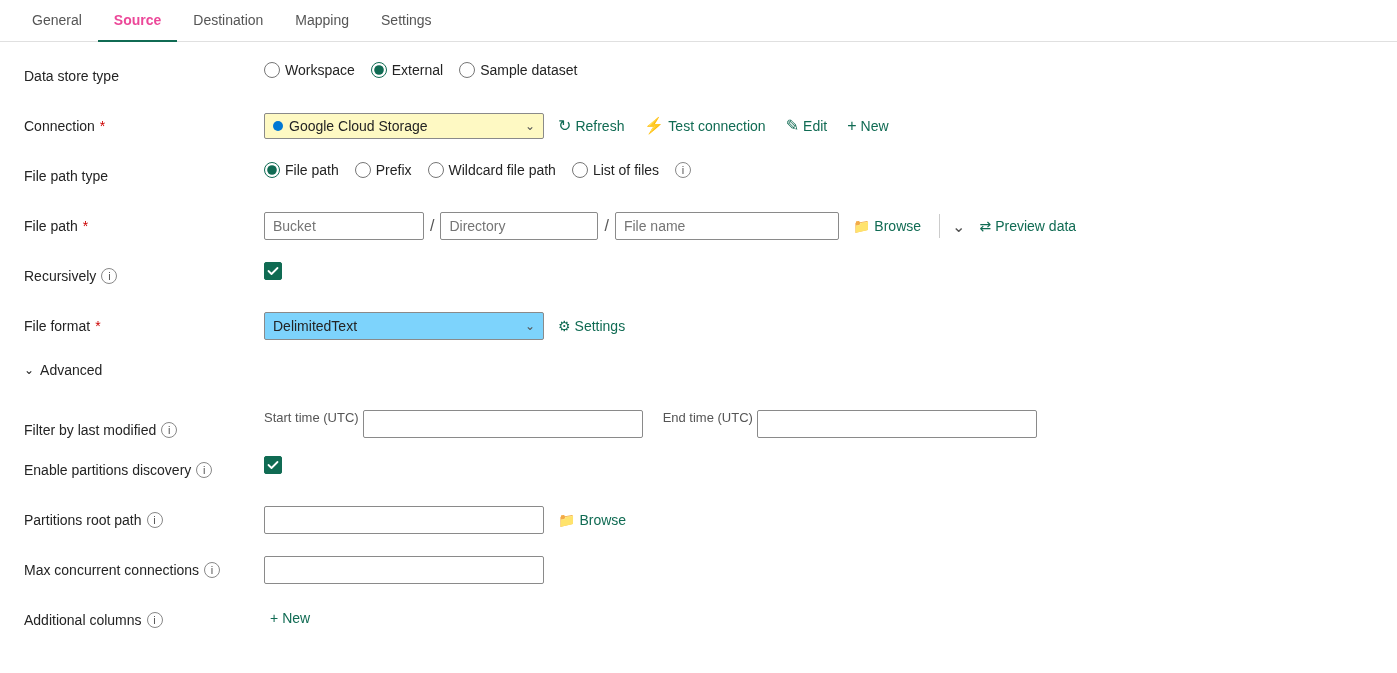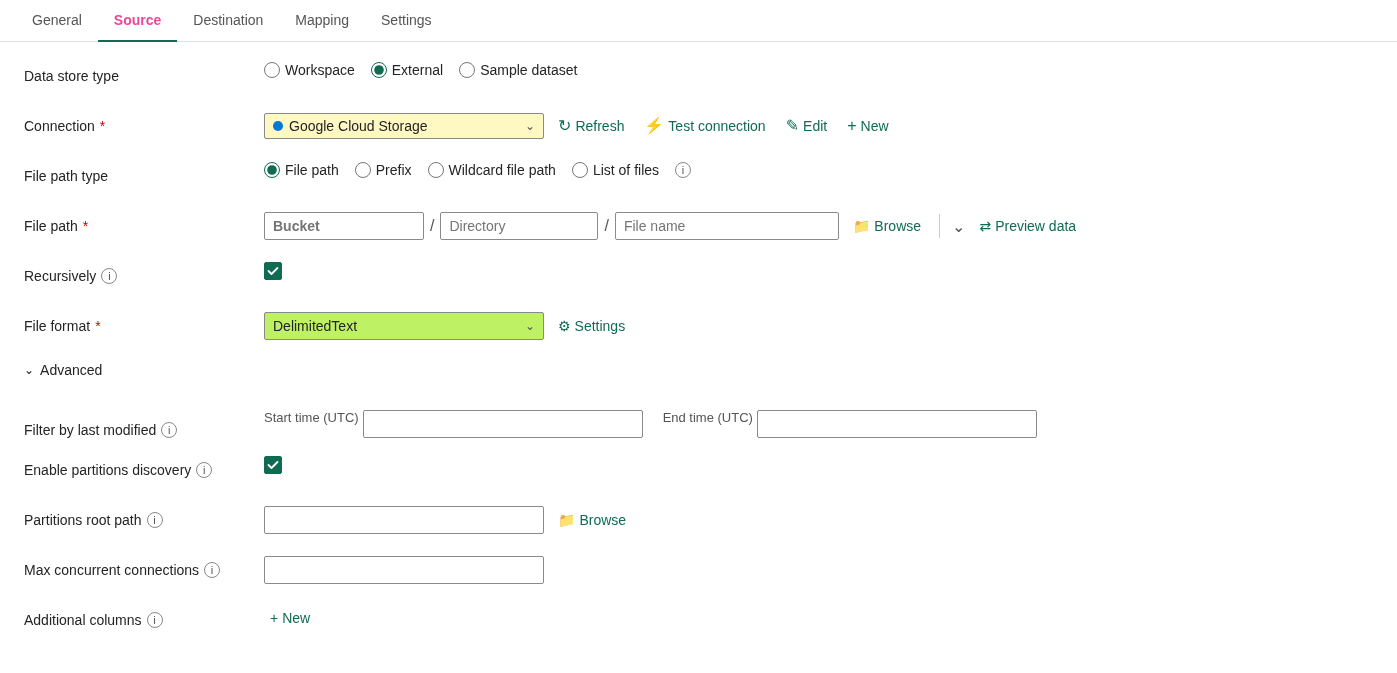--- a/index.html
+++ b/index.html
@@ -158,21 +158,21 @@
     .checkbox-custom svg { width: 12px; height: 12px; }
 
     
     .format-dropdown {
       display: flex;
       align-items: center;
       border: 1px solid #8a8a8a;
       border-radius: 2px;
       padding: 5px 8px;
       width: 280px;
-      background: #bef264;
+      background: #7dd3fc;
       cursor: pointer;
       justify-content: space-between;
       font-size: 14px;
     }
 
     
     .advanced-row {
       display: flex;
       align-items: center;
       gap: 6px;
@@ -367,21 +367,21 @@
     </div>
   </div>
 
   <div class="form-row">
     <div class="form-label">
       <span>File path</span>
       <span class="required">*</span>
     </div>
     <div class="form-control">
       <div class="file-path-group">
-        <input class="path-input" style="width: 160px; font-weight: bold;" type="text" placeholder="Bucket">
+        <input class="path-input" style="width: 160px;" type="text" placeholder="Bucket">
         <span class="path-sep">/</span>
         <input class="path-input" style="width: 158px;" type="text" placeholder="Directory">
         <span class="path-sep">/</span>
         <input class="path-input" style="width: 224px;" type="text" placeholder="File name">
       </div>
       <button class="browse-btn">
         <span>📁</span>
         <span>Browse</span>
       </button>
       <div class="vdivider"></div>

